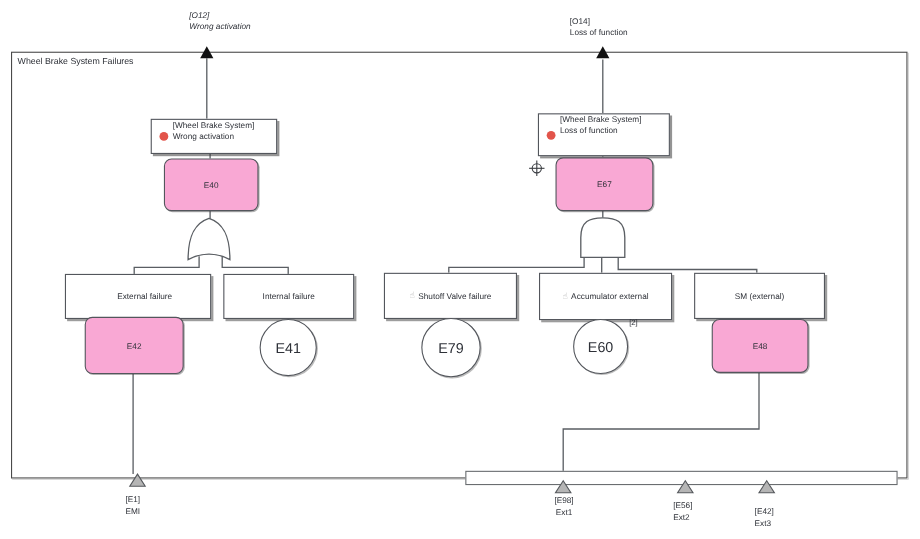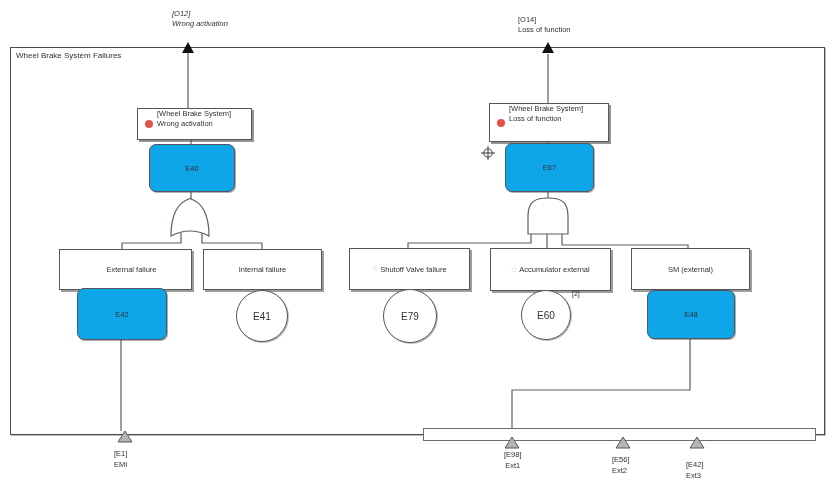--- a/index.html
+++ b/index.html
@@ -14,27 +14,27 @@
   
   .desc-box{background:#fff;border:1px solid #53565c;box-shadow:2px 2px 0 rgba(60,60,60,.55);
             display:flex;}
   .desc-text{margin-left:19px;font-size:7.5px;line-height:10px;text-align:left;}
   .dot{position:absolute;left:7px;top:50%;margin-top:-4px;width:8px;height:8px;border-radius:50%;}
   
   .child-box{background:#fff;border:1px solid #53565c;box-shadow:2px 2px 0 rgba(60,60,60,.5);
              display:flex;align-items:center;justify-content:center;font-size:7.5px;gap:3px;}
   .marker{font-size:8px;color:#b5b5b5;line-height:8px;}
   
-  .event-box{background:#0ea5e9;border:1px solid #53565c;border-radius:7px;
+  .event-box{background:#f9a8d4;border:1px solid #53565c;border-radius:7px;
              box-shadow:1px 1px 0 rgba(60,60,60,.4);
              display:flex;align-items:center;justify-content:center;font-size:7.5px;}
   
   .circle-ev{background:#fff;border:1px solid #53565c;border-radius:50%;
              box-shadow:1px 1px 0 rgba(60,60,60,.35);
-             display:flex;align-items:center;justify-content:center;font-size:10px;}
+             display:flex;align-items:center;justify-content:center;font-size:13px;}
   .badge{font-size:7px;color:#2e3138;white-space:nowrap;}
   
   .bus-bar{background:#fff;border:1.5px solid #6a6d70;}
   .ext-label{font-size:7.5px;line-height:10.5px;white-space:nowrap;color:#2e3138;}
   svg{position:absolute;left:0;top:0;}
 </style>
 </head>
 <body>
 
 <div id="stage">

